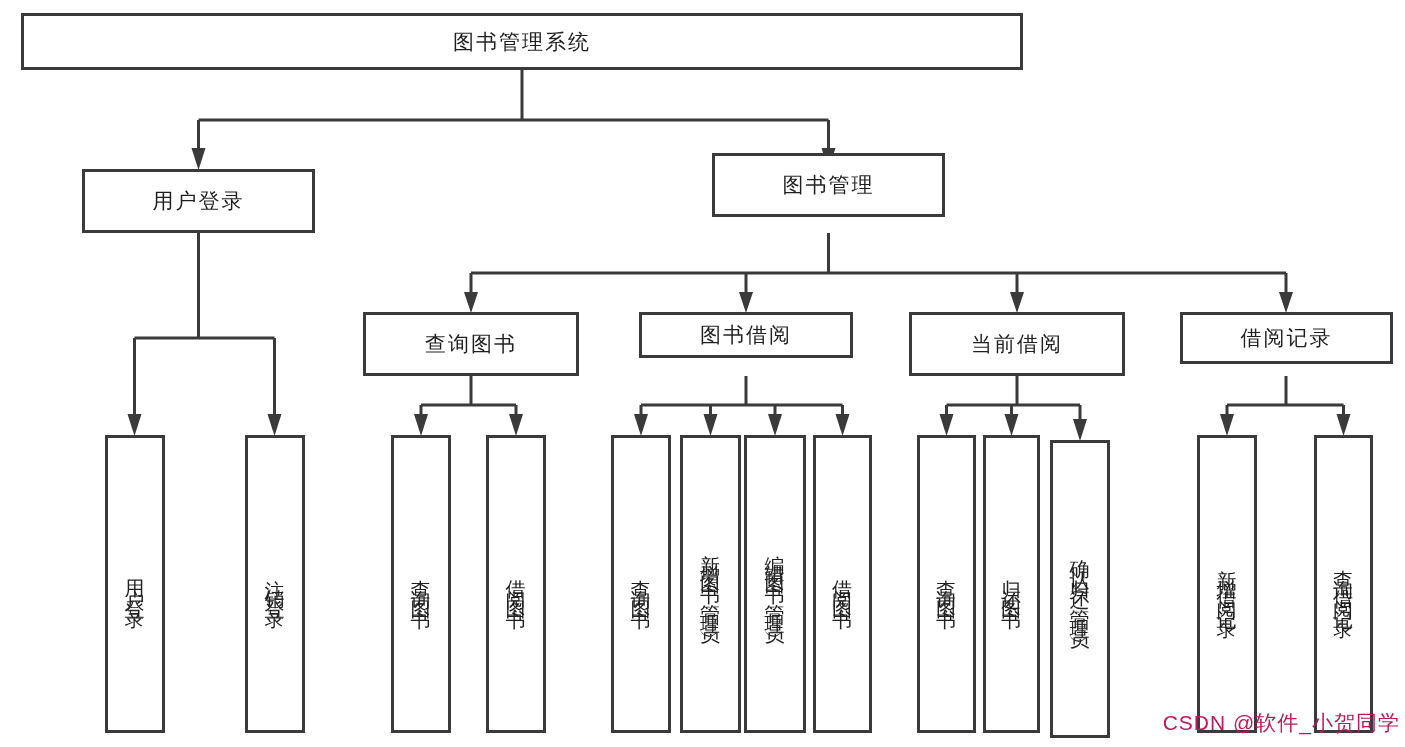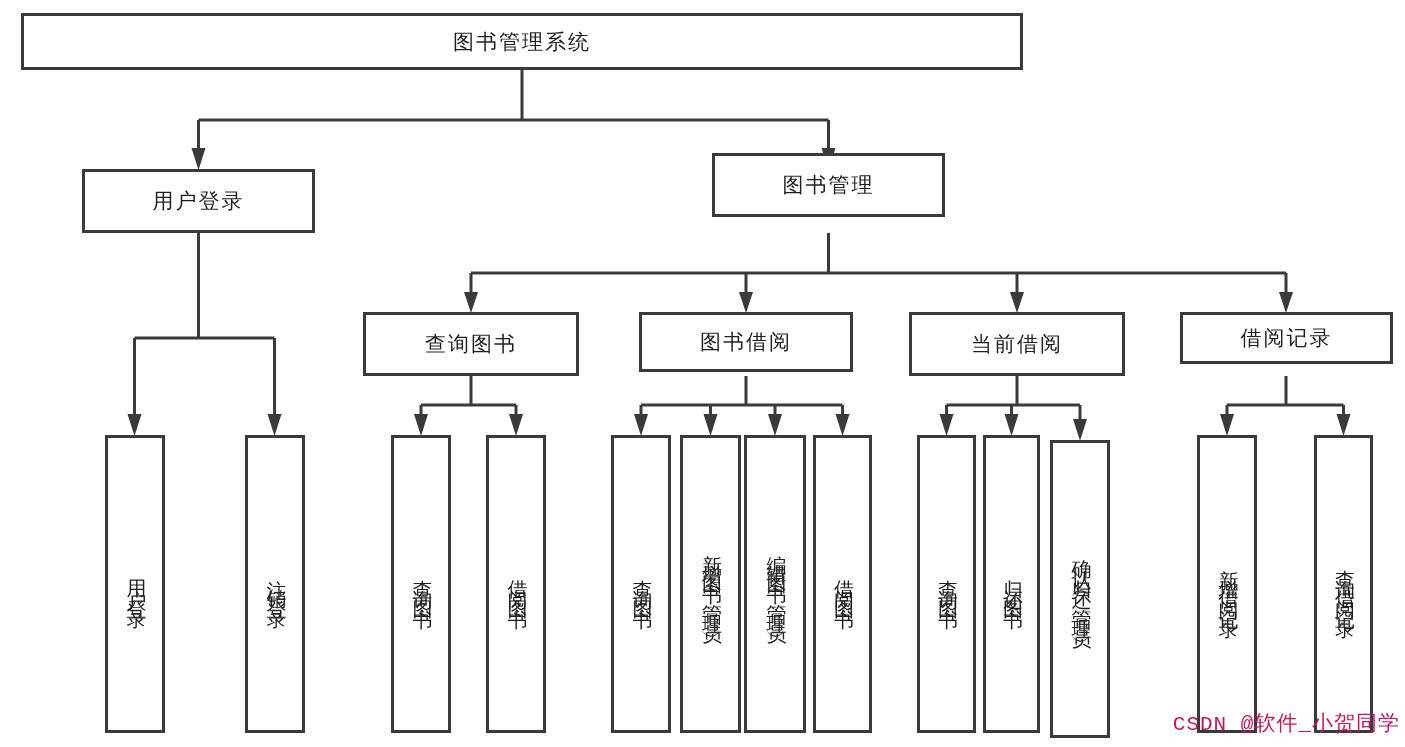--- a/index.html
+++ b/index.html
@@ -1,20 +1,20 @@
 <!DOCTYPE html>
 <html><head>
 <meta charset="utf-8">
 <style>
   html,body{margin:0;padding:0;background:#ffffff;}
   .stage{
     position:relative;
     width:1405px;height:747px;
     background:#ffffff;
-    font-family:Liberation Mono, monospace;
+    font-family:Liberation Sans, sans-serif;
     overflow:hidden;
   }
   .connectors{position:absolute;left:0;top:0;z-index:1;}
   .node{
     position:absolute;
     box-sizing:border-box;
     border:3px solid #3a3a3a;
     background:#ffffff;
     display:flex;
     align-items:center;
@@ -104,21 +104,21 @@
   <div class="node hnode" style="left:82px;top:169px;width:233px;height:64px">
     <span class="lbl">用户登录</span>
   </div>
   <div class="node hnode" style="left:712px;top:153px;width:233px;height:64px">
     <span class="lbl">图书管理</span>
   </div>
 
   <div class="node hnode" style="left:363px;top:312px;width:216px;height:64px">
     <span class="lbl">查询图书</span>
   </div>
-  <div class="node hnode" style="left:639px;top:312px;width:214px;height:60px">
+  <div class="node hnode" style="left:639px;top:312px;width:214px;height:46px">
     <span class="lbl">图书借阅</span>
   </div>
   <div class="node hnode" style="left:909px;top:312px;width:216px;height:64px">
     <span class="lbl">当前借阅</span>
   </div>
   <div class="node hnode" style="left:1180px;top:312px;width:213px;height:52px">
     <span class="lbl">借阅记录</span>
   </div>
 
   <div class="node vnode" style="left:105px;top:435px;width:60px;height:298px">

